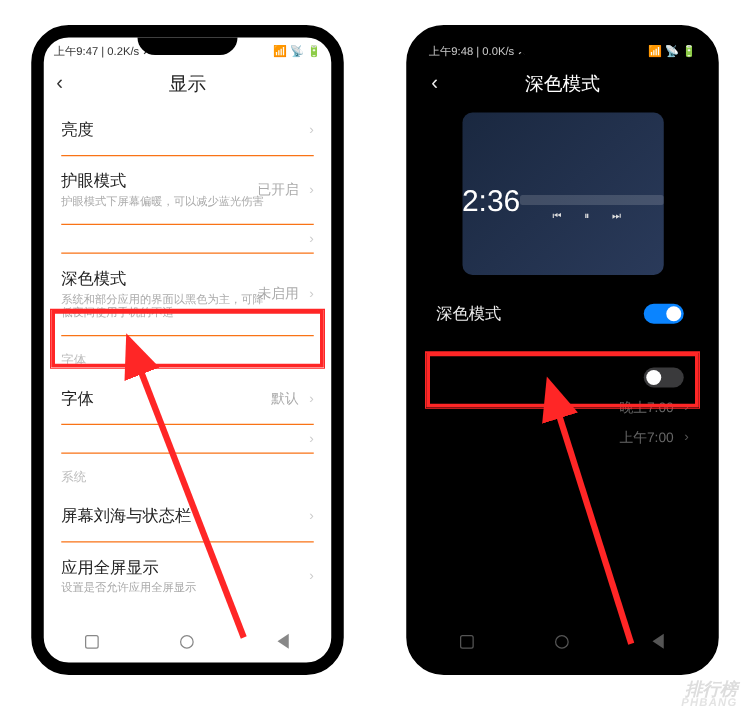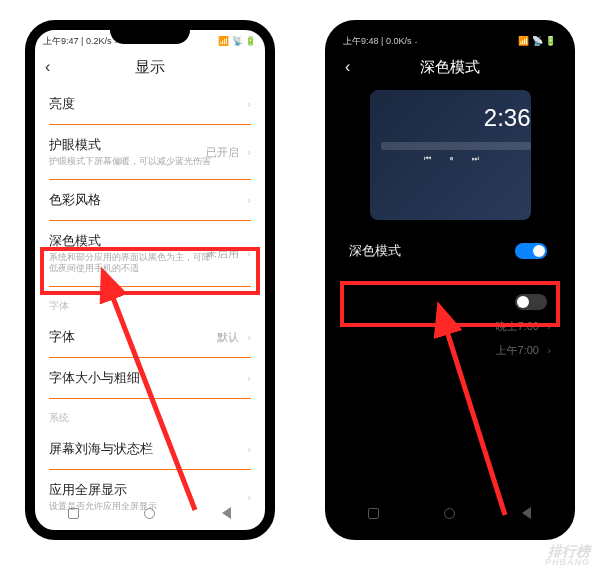--- a/index.html
+++ b/index.html
@@ -33,21 +33,21 @@
 .dark .chev { color: #555; }
 .section-lbl { font-size: 10px; color: #bbb; padding: 12px 0 4px; }
 
 .hl { position: absolute; border: 3px solid #ff2626; box-shadow: 0 0 0 1px #ff2626; z-index: 40; pointer-events: none; }
 .hl1 { top: 218px; left: 6px; width: 218px; height: 46px; }
 .hl2 { top: 252px; left: 6px; width: 218px; height: 44px; }
 
 .arrow { position: absolute; z-index: 45; pointer-events: none; }
 .arrow svg { overflow: visible; }
 
-.preview { margin: 6px auto 10px; width: 161px; height: 130px; background: linear-gradient(135deg,#1a2840 0%,#2a3a5a 100%); border-radius: 8px; position: relative; display: flex; flex-direction: column; align-items: flex-end; padding-top: 14px; }
+.preview { margin: 6px auto 10px; width: 161px; height: 130px; background: linear-gradient(135deg,#1a2840 0%,#2a3a5a 100%); border-radius: 8px; position: relative; display: flex; flex-direction: row; align-items: center; padding-top: 14px; }
 .clock { color: #fff; font-size: 24px; font-weight: 300; }
 .wline { width: 100%; height: 8px; background: rgba(255,255,255,0.15); border-radius: 2px; margin-bottom: 4px; }
 .ctrl { color: #ddd; font-size: 8px; letter-spacing: 8px; text-align: center; }
 .widget-wrap { display: flex; flex-direction: column; width: 150px; margin-top: 10px; }
 
 .toggle { width: 32px; height: 16px; border-radius: 10px; position: absolute; right: 4px; top: 50%; transform: translateY(-50%); }
 .toggle.on { background: #0a84ff; }
 .toggle.off { background: #3a3a3c; }
 .knob { width: 12px; height: 12px; background: #fff; border-radius: 50%; position: absolute; top: 2px; }
 .on .knob { right: 2px; }
@@ -85,37 +85,35 @@
         <div class="row-title">亮度</div>
         <span class="chev">›</span>
       </div>
       <div class="row">
         <div class="row-title">护眼模式</div>
         <div class="row-sub">护眼模式下屏幕偏暖，可以减少蓝光伤害</div>
         <span class="row-val">已开启</span>
         <span class="chev">›</span>
       </div>
       <div class="row">
-        <div class="row-title">色彩风格</div>
         <span class="chev">›</span>
       </div>
       <div class="row">
         <div class="row-title">深色模式</div>
         <div class="row-sub">系统和部分应用的界面以黑色为主，可降低夜间使用手机的不适</div>
         <span class="row-val">未启用</span>
         <span class="chev">›</span>
       </div>
       <div class="section-lbl">字体</div>
       <div class="row">
         <div class="row-title">字体</div>
         <span class="row-val">默认</span>
         <span class="chev">›</span>
       </div>
       <div class="row">
-        <div class="row-title">字体大小与粗细</div>
         <span class="chev">›</span>
       </div>
       <div class="section-lbl">系统</div>
       <div class="row">
         <div class="row-title">屏幕刘海与状态栏</div>
         <span class="chev">›</span>
       </div>
       <div class="row" style="border:none">
         <div class="row-title">应用全屏显示</div>
         <div class="row-sub">设置是否允许应用全屏显示</div>

